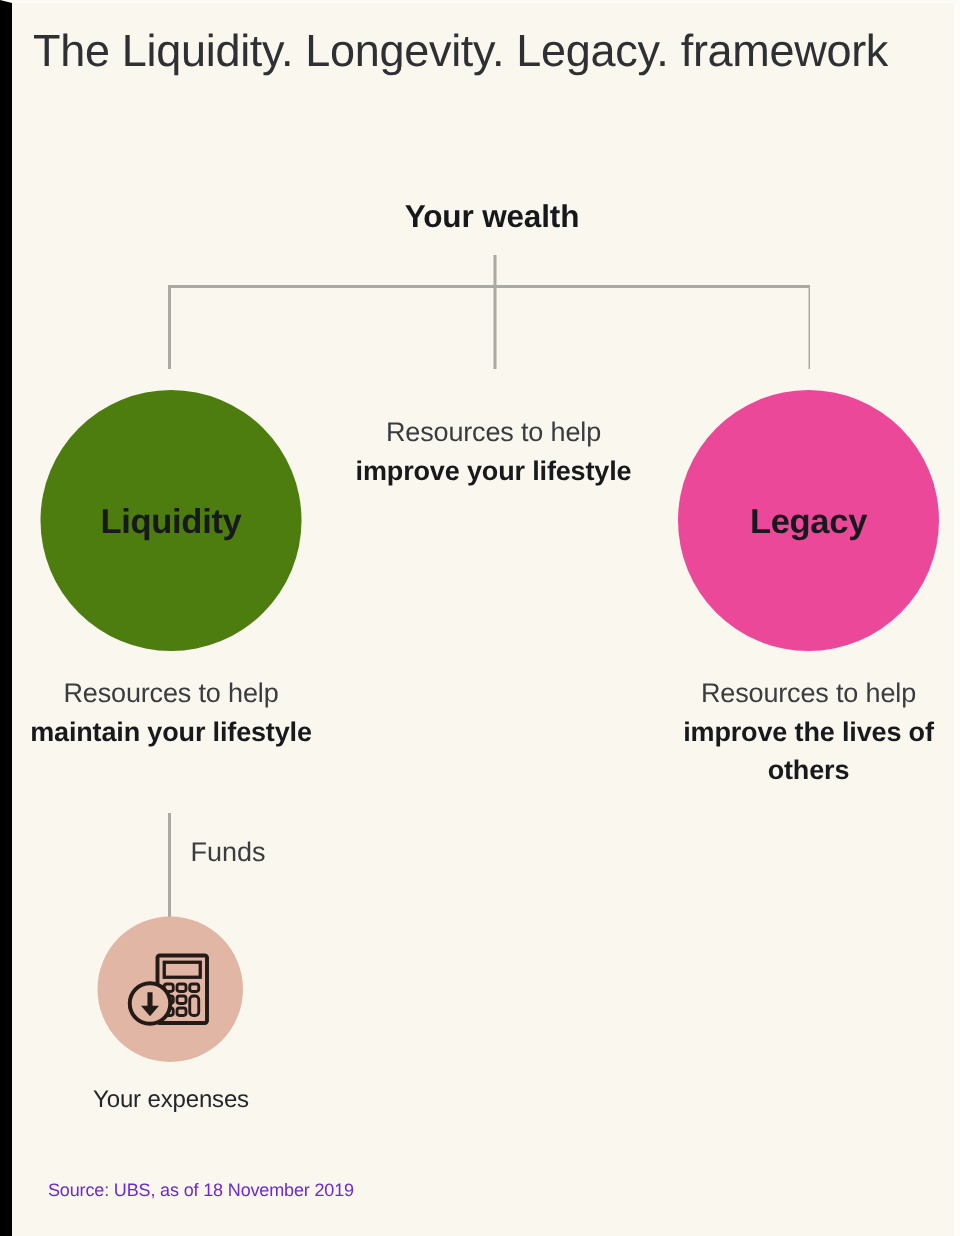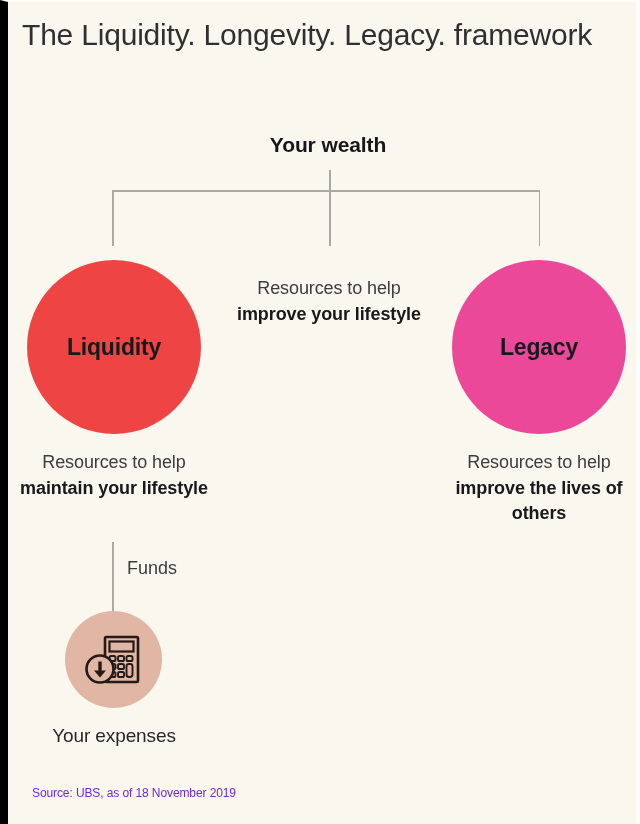--- a/index.html
+++ b/index.html
@@ -112,21 +112,21 @@
 
   .bubble {
     width: 174px;
     height: 174px;
     border-radius: 50%;
     margin: 0 auto;
     display: flex;
     align-items: center;
     justify-content: center;
   }
-  .bubble-liquidity { background: #ef4444; }
+  .bubble-liquidity { background: #4d7c0f; }
   .bubble-longevity { background: #c2b7ab; }
   .bubble-legacy    { background: #ec4899; }
 
   .bubble-label {
     font-size: 23px;
     font-weight: 700;
     color: #17191d;
     letter-spacing: -0.2px;
   }
 
@@ -170,21 +170,21 @@
   .expense-node svg {
     display: block;
   }
 
   .expense-label {
     position: absolute;
     left: 0;
     top: 723px;
     width: 212px;
     text-align: center;
-    font-size: 19px;
+    font-size: 16px;
     font-weight: 400;
     color: #24262a;
     letter-spacing: -0.1px;
   }
 
   
   .source {
     position: absolute;
     left: 24px;
     top: 784px;

